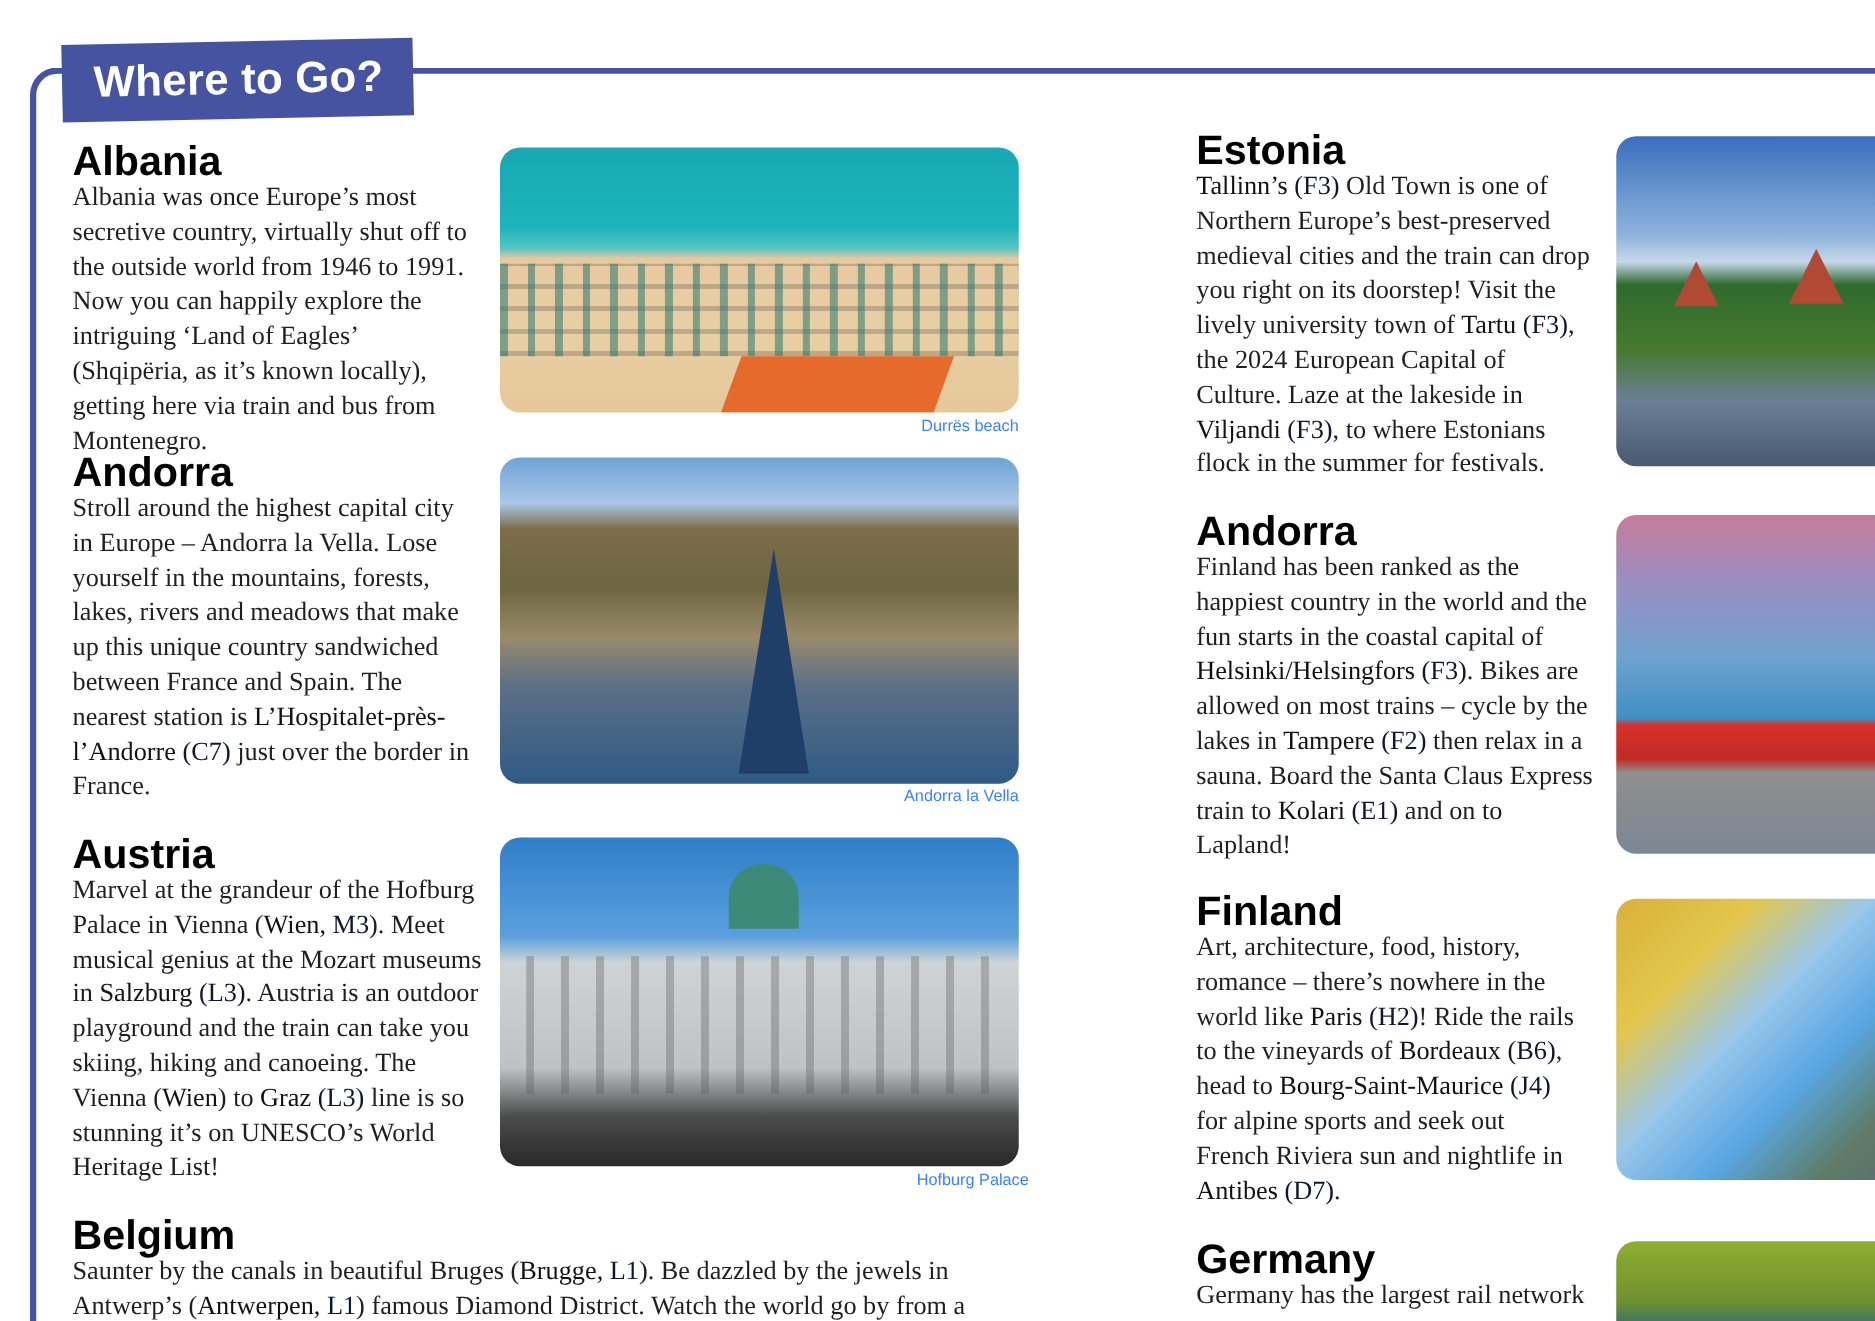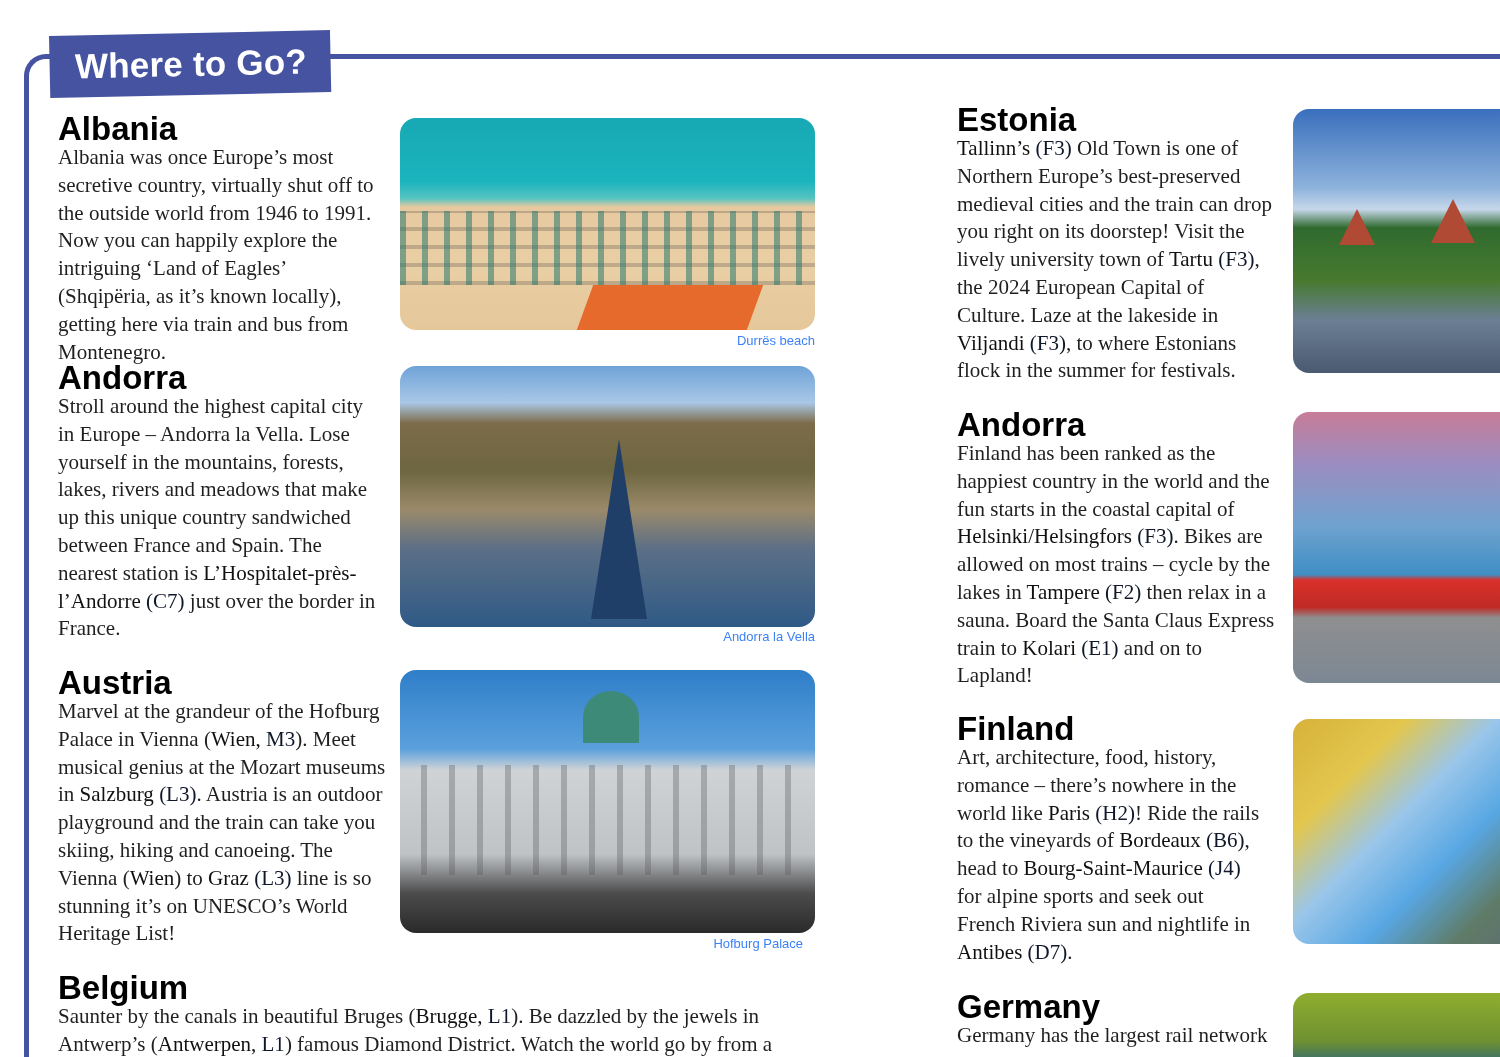--- a/index.html
+++ b/index.html
@@ -123,21 +123,21 @@
   <p class="body-text"><span>Stroll around the highest capital city in Europe – Andorra la Vella. Lose yourself in the mountains, forests, lakes, rivers and meadows that make up this unique country sandwiched between France and Spain. The nearest station is </span><b>L’Hospitalet-près-l’Andorre</b> <span class="ref">(C7)</span><span> just over the border in France.</span></p>
 </div>
 <div class="photo photo-andorra" style="left:400px; top:366px; width:415px; height:261px;"></div>
 <div class="caption" style="left:600px; top:629px; width:215px;">Andorra la Vella</div>
 
 <div class="section" style="left:58px; top:668px; width:330px;">
   <h2 class="heading">Austria</h2>
   <p class="body-text"><span>Marvel at the grandeur of the Hofburg Palace in Vienna (</span><b>Wien,</b> <span class="ref">M3</span><span>). Meet musical genius at the Mozart museums in </span><b>Salzburg</b> <span class="ref">(L3)</span><span>. Austria is an outdoor playground and the train can take you skiing, hiking and canoeing. The Vienna (</span><b>Wien</b><span>) to </span><b>Graz</b> <span class="ref">(L3)</span><span> line is so stunning it’s on UNESCO’s World Heritage List!</span></p>
 </div>
 <div class="photo photo-hofburg" style="left:400px; top:670px; width:415px; height:263px;"></div>
-<div class="caption" style="left:588px; top:936px; width:215px;">Hofburg Palace</div>
+<div class="caption" style="left:608px; top:936px; width:215px;">Hofburg Palace</div>
 
 <div class="section" style="left:58px; top:973px; width:720px;">
   <h2 class="heading">Belgium</h2>
   <p class="body-text"><span>Saunter by the canals in beautiful Bruges (</span><b>Brugge,</b> <span class="ref">L1</span><span>). Be dazzled by the jewels in Antwerp’s (</span><b>Antwerpen,</b> <span class="ref">L1</span><span>) famous Diamond District. Watch the world go by from a</span></p>
 </div>
 
 <div class="section" style="left:957px; top:105px; width:315px;">
   <h2 class="heading">Estonia</h2>
   <p class="body-text"><b>Tallinn’s</b> <span class="ref">(F3)</span><span> Old Town is one of Northern Europe’s best-preserved medieval cities and the train can drop you right on its doorstep! Visit the lively university town of </span><b>Tartu</b> <span class="ref">(F3)</span><span>, the 2024 European Capital of Culture. Laze at the lakeside in </span><b>Viljandi</b> <span class="ref">(F3)</span><span>, to where Estonians flock in the summer for festivals.</span></p>
 </div>

